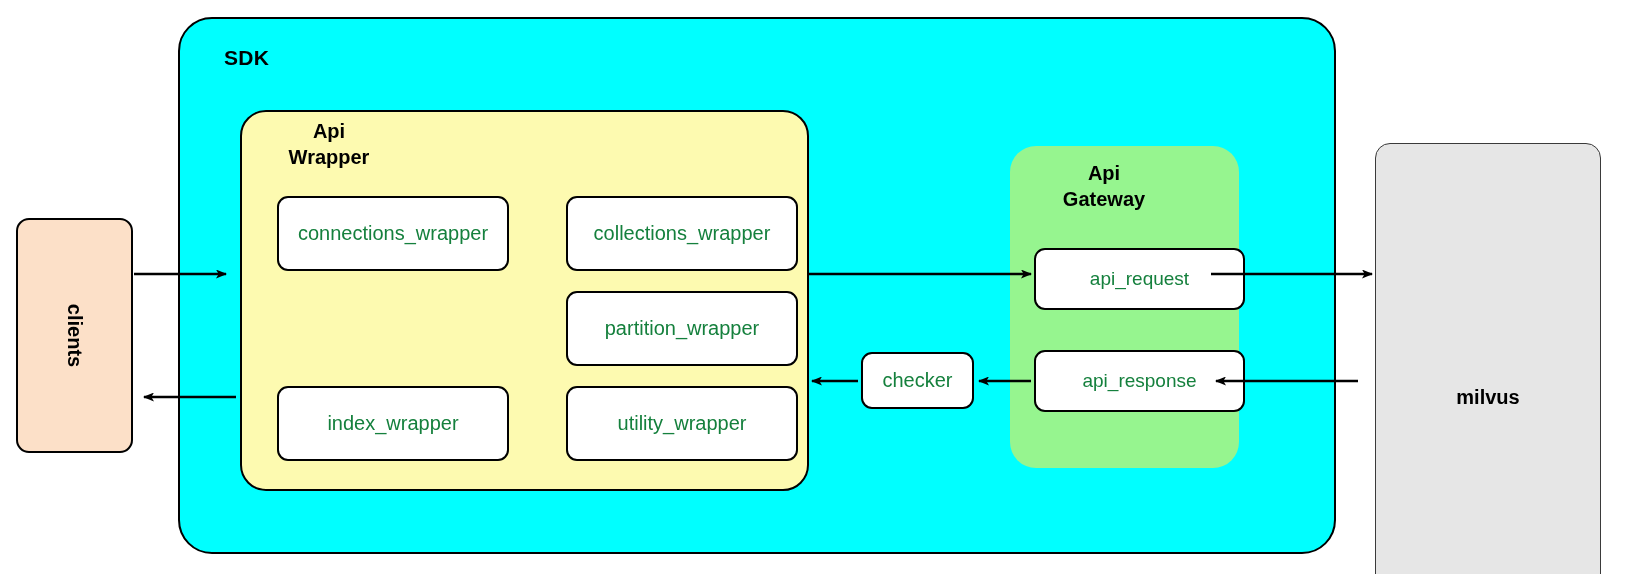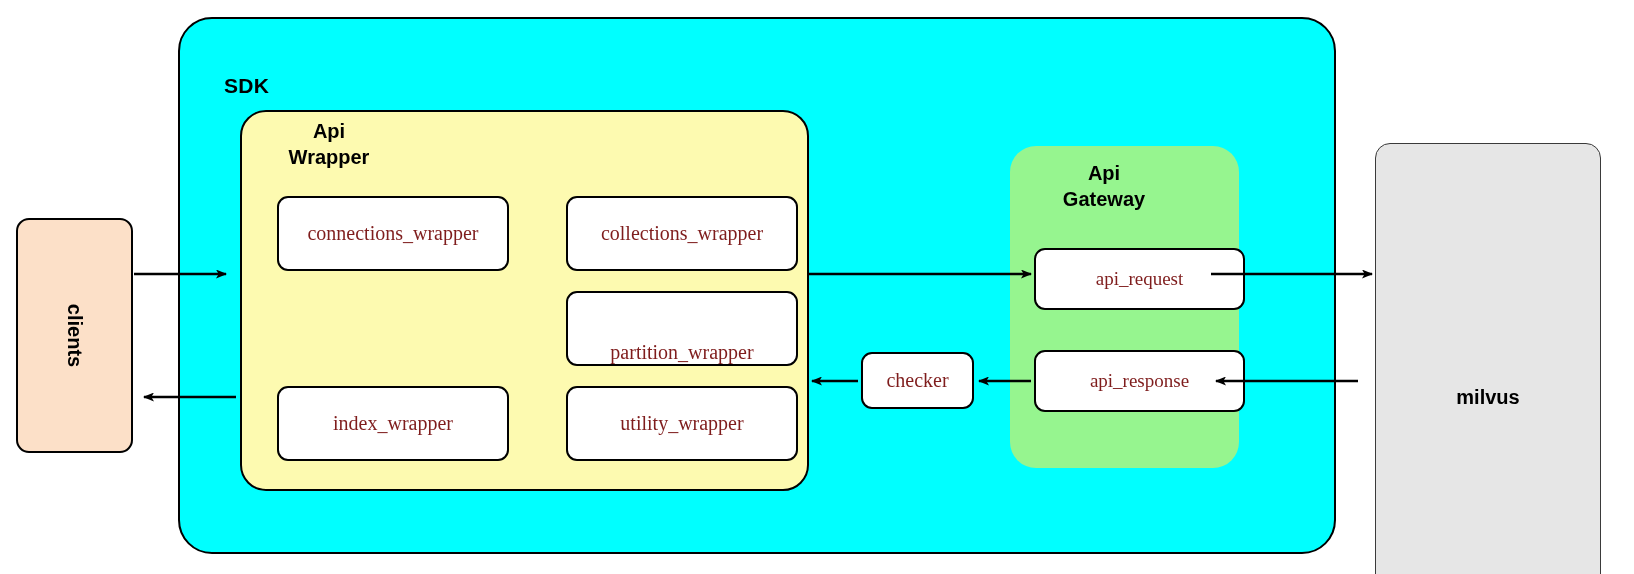--- a/index.html
+++ b/index.html
@@ -38,21 +38,20 @@
     display: block;
   }
   #sdk-label {
     position: absolute;
     left: 44px;
     top: 27px;
     font-size: 21px;
     font-weight: bold;
     color: #000000;
     letter-spacing: 0.3px;
-    margin-top: 28px;
   }
 
   #api-wrapper-container {
     left: 240px;
     top: 110px;
     width: 569px;
     height: 381px;
     background: #fdfab0;
     border: 2.5px solid #000000;
     border-radius: 26px;
@@ -90,22 +89,21 @@
     color: #000000;
     text-align: center;
   }
 
   
   .node {
     background: #ffffff;
     border: 2.2px solid #000000;
     border-radius: 11px;
     font-size: 20px;
-    color: #7f1d1d;
-    font-family: Liberation Serif, serif;
+    color: #15803d;
   }
   .wrapper-node {
     width: 232px;
     height: 75px;
   }
   .gateway-node {
     width: 211px;
     height: 62px;
     font-size: 19px;
   }
@@ -178,21 +176,21 @@
       <div>Wrapper</div>
     </div>
   </div>
 
   <div class="box node wrapper-node" style="left:277px; top:196px;">
     <span>connections_wrapper</span>
   </div>
   <div class="box node wrapper-node" style="left:566px; top:196px;">
     <span>collections_wrapper</span>
   </div>
-  <div class="box node wrapper-node" style="left:566px; top:291px;align-items:flex-end;">
+  <div class="box node wrapper-node" style="left:566px; top:291px;">
     <span>partition_wrapper</span>
   </div>
   <div class="box node wrapper-node" style="left:566px; top:386px;">
     <span>utility_wrapper</span>
   </div>
   <div class="box node wrapper-node" style="left:277px; top:386px;">
     <span>index_wrapper</span>
   </div>
 
   <div class="box" id="api-gateway-container">

